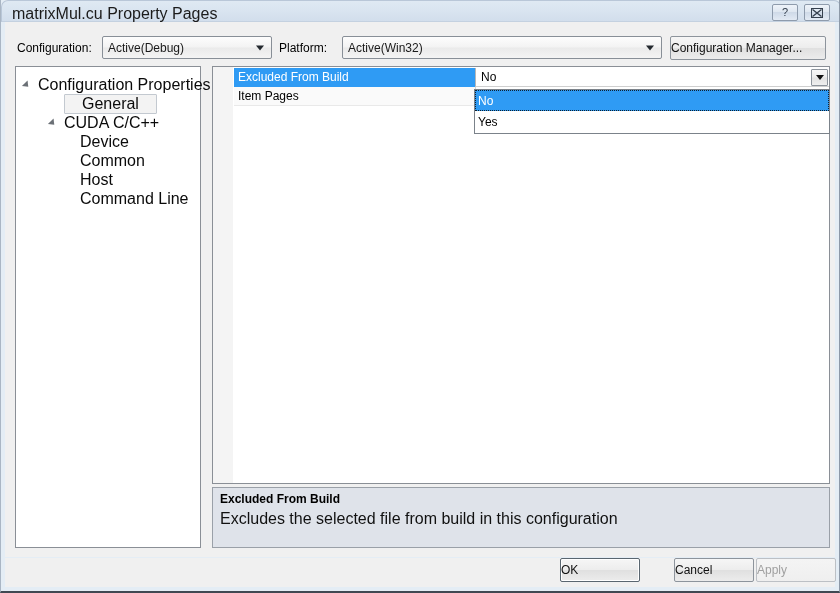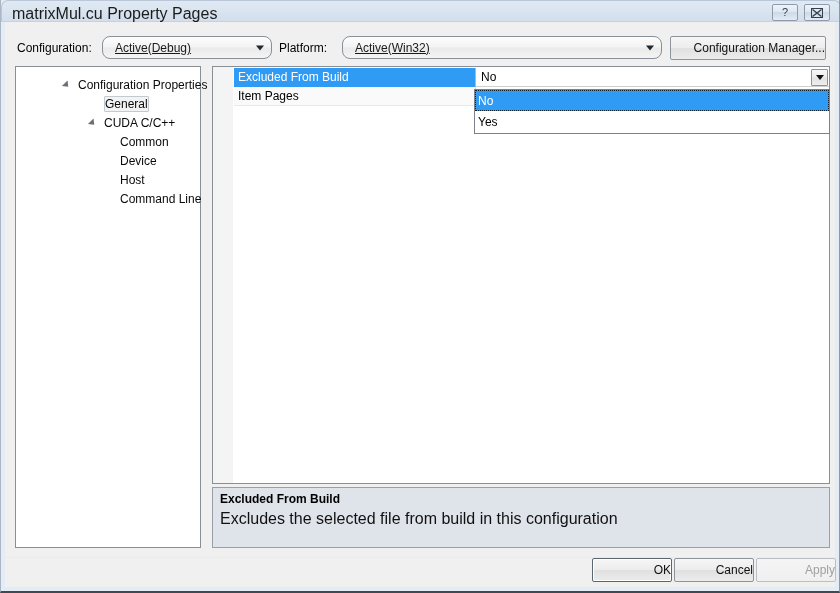--- a/index.html
+++ b/index.html
@@ -84,27 +84,26 @@
     text-align: right;
   }
   #cfg-label { left: 16px; top: 41px; }
   #plat-label { left: 278px; top: 41px; }
 
   .combo {
     position: absolute;
     height: 23px;
     background: linear-gradient(to bottom, #fdfdfd 0%, #f3f3f3 48%, #eaeaea 52%, #f4f4f4 100%);
     border: 1px solid #888f97;
-    border-radius: 8px;
-    display: flex;
-    align-items: center;
-    padding-left: 12px;
+    border-radius: 2px;
+    display: flex;
+    align-items: center;
+    padding-left: 5px;
     font-size: 12px;
     color: #1a1a1a;
-    text-decoration: underline;
   }
   #cfg-combo { left: 101px; top: 36px; width: 170px; }
   #plat-combo { left: 341px; top: 36px; width: 320px; }
   .combo-arrow {
     position: absolute;
     right: 7px; top: 50%;
     transform: translateY(-50%);
     width: 0; height: 0;
     border-left: 4.5px solid transparent;
     border-right: 4.5px solid transparent;
@@ -112,21 +111,21 @@
   }
 
   .btn {
     position: absolute;
     background: linear-gradient(to bottom, #f6f6f6 0%, #ededed 48%, #e0e0e0 52%, #ececec 100%);
     border: 1px solid #8d949c;
     border-radius: 2px;
     font-family: "Liberation Sans", sans-serif;
     font-size: 12px;
     color: #111;
-    text-align: right;
+    text-align: left;
     line-height: 22px;
     white-space: nowrap;
   }
   #cfgmgr-btn {
     left: 669px; top: 36px; width: 156px; height: 24px;
     line-height: 23px;
   }
 
   
   #tree-panel {
@@ -134,38 +133,37 @@
     left: 14px; top: 66px;
     width: 186px; height: 482px;
     background: #ffffff;
     border: 1px solid #8a8f96;
   }
   .tree-row {
     position: relative;
     height: 19px;
     display: flex;
     align-items: center;
-    font-size: 12px;
+    font-size: 16px;
     color: #0a0a0a;
     white-space: nowrap;
-    margin-left: 40px;
   }
   .tw-arrow {
     position: absolute;
     width: 0; height: 0;
     border-top: 4.5px solid transparent;
     border-bottom: 4.5px solid transparent;
     border-left: 5px solid #6b7076;
     transform: rotate(45deg);
   }
   .tree-label { position: absolute; }
   .tree-label.selected {
     background: #f3f3f3;
     border: 1px solid #c3c9d0;
-    padding: 0 0;
+    padding: 0 17px;
     margin-left: -4px;
     border-radius: 1px;
   }
 
   
   #grid-panel {
     position: absolute;
     left: 211px; top: 66px;
     width: 618px; height: 418px;
     background: #ffffff;
@@ -291,24 +289,23 @@
     width: 840px; height: 1px;
     background: #e4edf5;
   }
   .footer-btn {
     position: absolute;
     top: 558px;
     width: 80px; height: 24px;
     line-height: 22px;
   }
   #ok-btn {
-    left: 591px;
+    left: 559px;
     border: 1px solid #5a6670;
     box-shadow: inset 0 0 0 1px #ffffff;
-    padding-left: 32px;
   }
   #cancel-btn { left: 673px; }
   #apply-btn {
     left: 755px;
     color: #a0a0a0;
     background: linear-gradient(to bottom, #f4f4f4 0%, #efefef 100%);
     border: 1px solid #bcc0c5;
   }
 </style>
 </head>
@@ -352,24 +349,24 @@
         <span class="tree-label" style="left: 22px;">Configuration Properties</span>
       </div>
       <div class="tree-row" style="margin-top: 0px;">
         <span class="tree-label selected" style="left: 52px;">General</span>
       </div>
       <div class="tree-row" style="margin-top: 0px;">
         <span class="tw-arrow" style="left: 34px;"></span>
         <span class="tree-label" style="left: 48px;">CUDA C/C++</span>
       </div>
       <div class="tree-row" style="margin-top: 0px;">
+        <span class="tree-label" style="left: 64px;">Device</span>
+      </div>
+      <div class="tree-row" style="margin-top: 0px;">
         <span class="tree-label" style="left: 64px;">Common</span>
-      </div>
-      <div class="tree-row" style="margin-top: 0px;">
-        <span class="tree-label" style="left: 64px;">Device</span>
       </div>
       <div class="tree-row" style="margin-top: 0px;">
         <span class="tree-label" style="left: 64px; text-align: right;">Host</span>
       </div>
       <div class="tree-row" style="margin-top: 0px;">
         <span class="tree-label" style="left: 64px;">Command Line</span>
       </div>
     </div>
 
   <div id="grid-panel">

